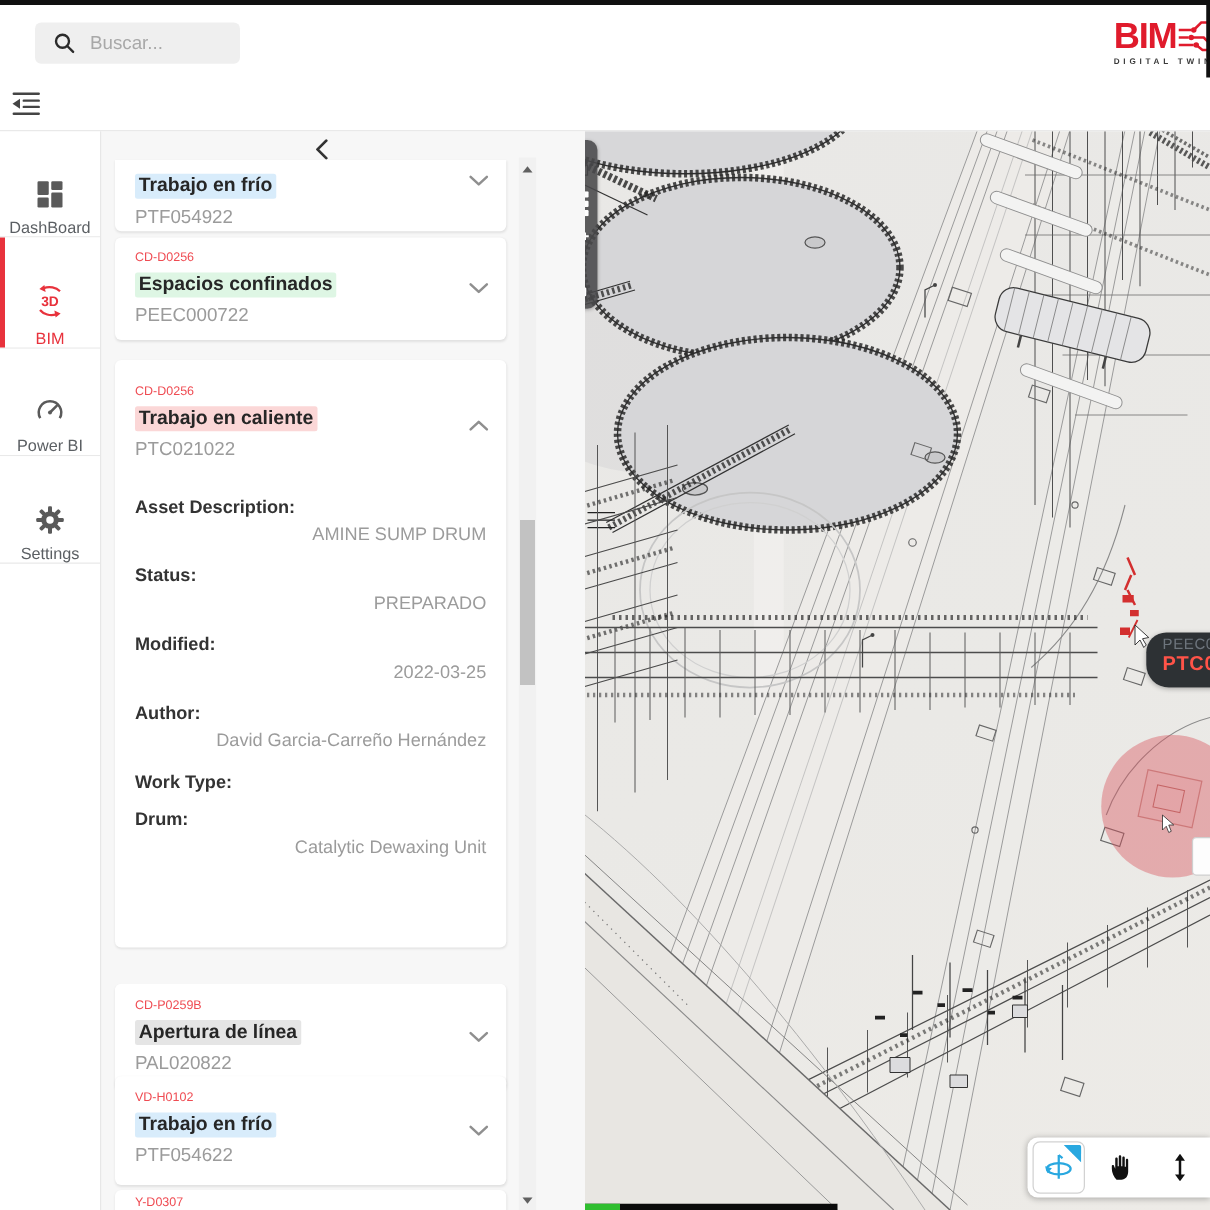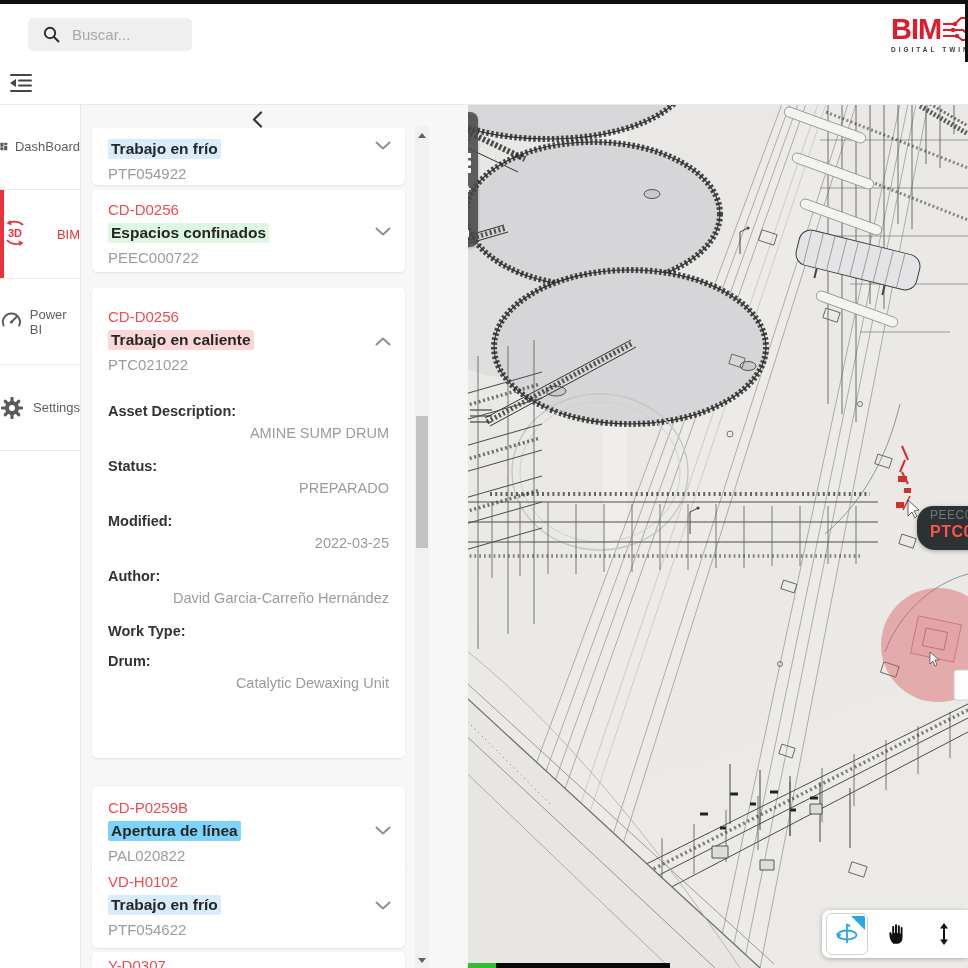--- a/index.html
+++ b/index.html
@@ -19,43 +19,43 @@
   .logo-row{display:flex;align-items:flex-end;line-height:1;}
   .logo-bim{color:#e01b2c;font-weight:800;font-size:29px;letter-spacing:-1px;}
   .logo-sub{font-size:6.5px;letter-spacing:3px;color:#3a3a3a;font-weight:700;margin-top:2px;}
 
   
   .subheader{position:absolute;left:0;top:64px;width:968px;height:40px;background:#fff;border-bottom:1px solid #e9e9e9;z-index:40;}
   .outdent-btn{position:absolute;left:9px;top:9px;width:24px;height:22px;cursor:pointer;}
 
   
   .sidebar{position:absolute;left:0;top:104px;width:80px;height:864px;background:#fff;border-right:1px solid #e7e7e7;z-index:30;}
-  .side-item{position:relative;height:85px;border-bottom:1px solid #e9e9e9;display:flex;align-items:center;justify-content:space-between;gap:7px;color:#5b5f63;font-size:13px;cursor:pointer;background:#fff;}
+  .side-item{position:relative;height:85px;border-bottom:1px solid #e9e9e9;display:flex;flex-direction:column;align-items:center;justify-content:flex-end;gap:7px;color:#5b5f63;font-size:13px;cursor:pointer;background:#fff;}
   .side-item.h88{height:88px;}
   .side-item.active{color:#e8323c;}
   .side-item.active::before{content:"";position:absolute;left:0;top:0;bottom:0;width:4px;background:#e8323c;}
 
   
   .panel{position:absolute;left:80px;top:104px;width:388px;height:864px;background:#f7f7f7;z-index:20;overflow:hidden;}
   .panel-collapse{position:absolute;left:166px;top:4px;width:22px;height:22px;cursor:pointer;display:flex;align-items:center;justify-content:center;}
   .panel-scroll{position:absolute;left:335px;top:22px;width:14px;height:842px;background:#f1f1f1;}
   .ps-arrow{position:absolute;left:3px;width:0;height:0;border-left:4px solid transparent;border-right:4px solid transparent;}
   .ps-up{top:7px;border-bottom:5px solid #606060;}
   .ps-down{bottom:5px;border-top:5px solid #606060;}
   .ps-thumb{position:absolute;left:1px;top:290px;width:12px;height:132px;background:#c2c2c2;}
 
   .card{position:absolute;left:12px;width:313px;background:#fff;border-radius:5px;box-shadow:0 1px 2px rgba(0,0,0,.09);box-sizing:border-box;padding:14px 16px;}
-  .card-asset{color:#ef4b52;font-size:15px;line-height:1.15;}
+  .card-asset{color:#ef4b52;font-size:10px;line-height:1.15;}
   .card-title{font-size:15.5px;font-weight:700;color:#262626;margin-top:5px;line-height:1.3;}
   .card-code{font-size:15px;color:#9b9b9b;margin-top:6px;}
   .hl{padding:1px 3px 2px;border-radius:2px;}
   .hl-blue{background:#d8ecfb;}
   .hl-green{background:#def6e4;}
   .hl-pink{background:#fbd7d7;}
-  .hl-purple{background:#7dd3fc;}
+  .hl-purple{background:#e5e5e5;}
   .chev{position:absolute;right:14px;cursor:pointer;}
   .chev-center{top:50%;transform:translateY(-50%);}
   .detail{margin-top:14px;}
   .detail-first{margin-top:30px;}
   .detail-label{font-weight:700;color:#333;font-size:14.5px;}
   .detail-value{color:#9b9b9b;font-size:14.5px;margin-top:4px;line-height:1.45;text-align:right;}
 
   
   .viewer{position:absolute;left:430px;top:104px;width:538px;height:864px;background:linear-gradient(160deg,#e9e8e6 0%,#eae9e6 55%,#edebe7 100%);overflow:hidden;z-index:10;}
   .viewer-canvas{position:absolute;inset:0;cursor:grab;}

